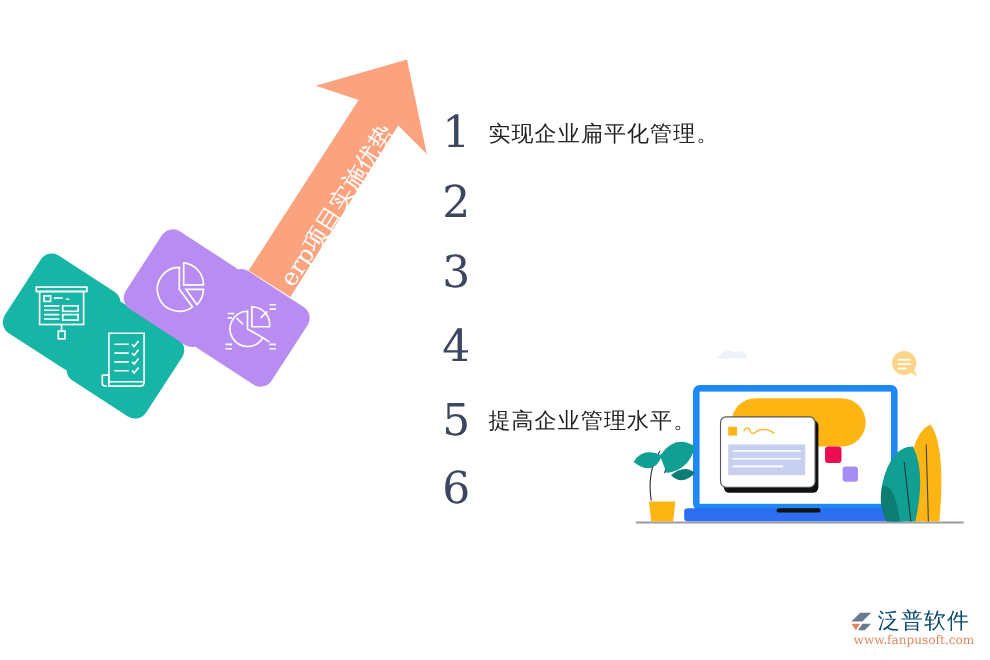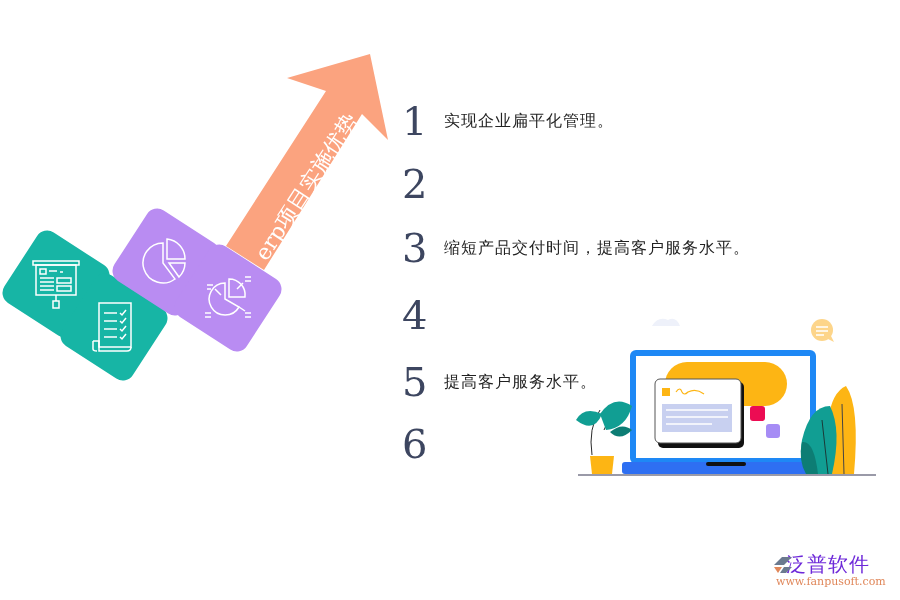--- a/index.html
+++ b/index.html
@@ -9,25 +9,25 @@
 
   
   .tile { position:absolute; width:84px; height:84px; border-radius:12px; transform:rotate(33deg); }
   .teal { background:#17b5a5; }
   .purple { background:#b98cf2; }
   .tile svg { position:absolute; left:50%; top:50%; transform:translate(-50%,-50%) rotate(-33deg); }
 
   
   .list-item { position:absolute; left:402px; display:flex; align-items:center; }
   .num { width:36px; font-size:40px; color:#3d4660; font-family:"DejaVu Serif","Liberation Serif",serif; line-height:1; }
-  .txt { font-size:16px; color:#222; margin-left:6px; letter-spacing:1px; font-family:Liberation Serif, serif; }
+  .txt { font-size:20px; color:#222; margin-left:6px; letter-spacing:1px; font-family:Liberation Serif, serif; }
 
   
   .logo { position:absolute; left:770px; top:553px; width:125px; }
-  .logo-name { font-family:"DejaVu Sans", sans-serif; font-size:20px; color:#6d28d9; letter-spacing:1px; margin-left:16px; line-height:22px; }
+  .logo-name { font-family:"DejaVu Sans", sans-serif; font-size:20px; color:#0c4a6e; letter-spacing:1px; margin-left:28px; line-height:22px; }
   .logo-url { font-family:"DejaVu Serif", serif; font-size:11px; color:#e0875a; margin-left:6px; }
 </style>
 </head>
 <body>
 
 <div class="tile teal" style="left:14px; top:242px;">
   <svg width="54" height="54" viewBox="0 0 54 54" fill="none" stroke="#fff" stroke-width="1.5">
     <rect x="4" y="4" width="46" height="4"></rect>
     <rect x="7" y="8" width="40" height="30"></rect>
     <rect x="11" y="12" width="6" height="5"></rect>
@@ -90,28 +90,27 @@
 
 <div class="list-item" style="top:101px;">
   <span class="num">1</span>
   <span class="txt">实现企业扁平化管理。</span>
 </div>
 <div class="list-item" style="top:164px;">
   <span class="num">2</span>
 </div>
 <div class="list-item" style="top:228px;">
   <span class="num">3</span>
-  <span class="txt">缩短产品交付时间，提高客户服务水平。</span>
 </div>
 <div class="list-item" style="top:295px;">
   <span class="num">4</span>
 </div>
 <div class="list-item" style="top:362px;">
   <span class="num">5</span>
-  <span class="txt">提高客户服务水平。</span>
+  <span class="txt">提高企业管理水平。</span>
 </div>
 <div class="list-item" style="top:424px;">
   <span class="num">6</span>
 </div>
 
 <svg class="abs" style="left:570px; top:310px;" width="320" height="170" viewBox="0 0 320 170">
 
   <path d="M82 16 Q88 6 98 10 Q106 6 110 16 Z" fill="#eef1fa"></path>
 
   <g>

